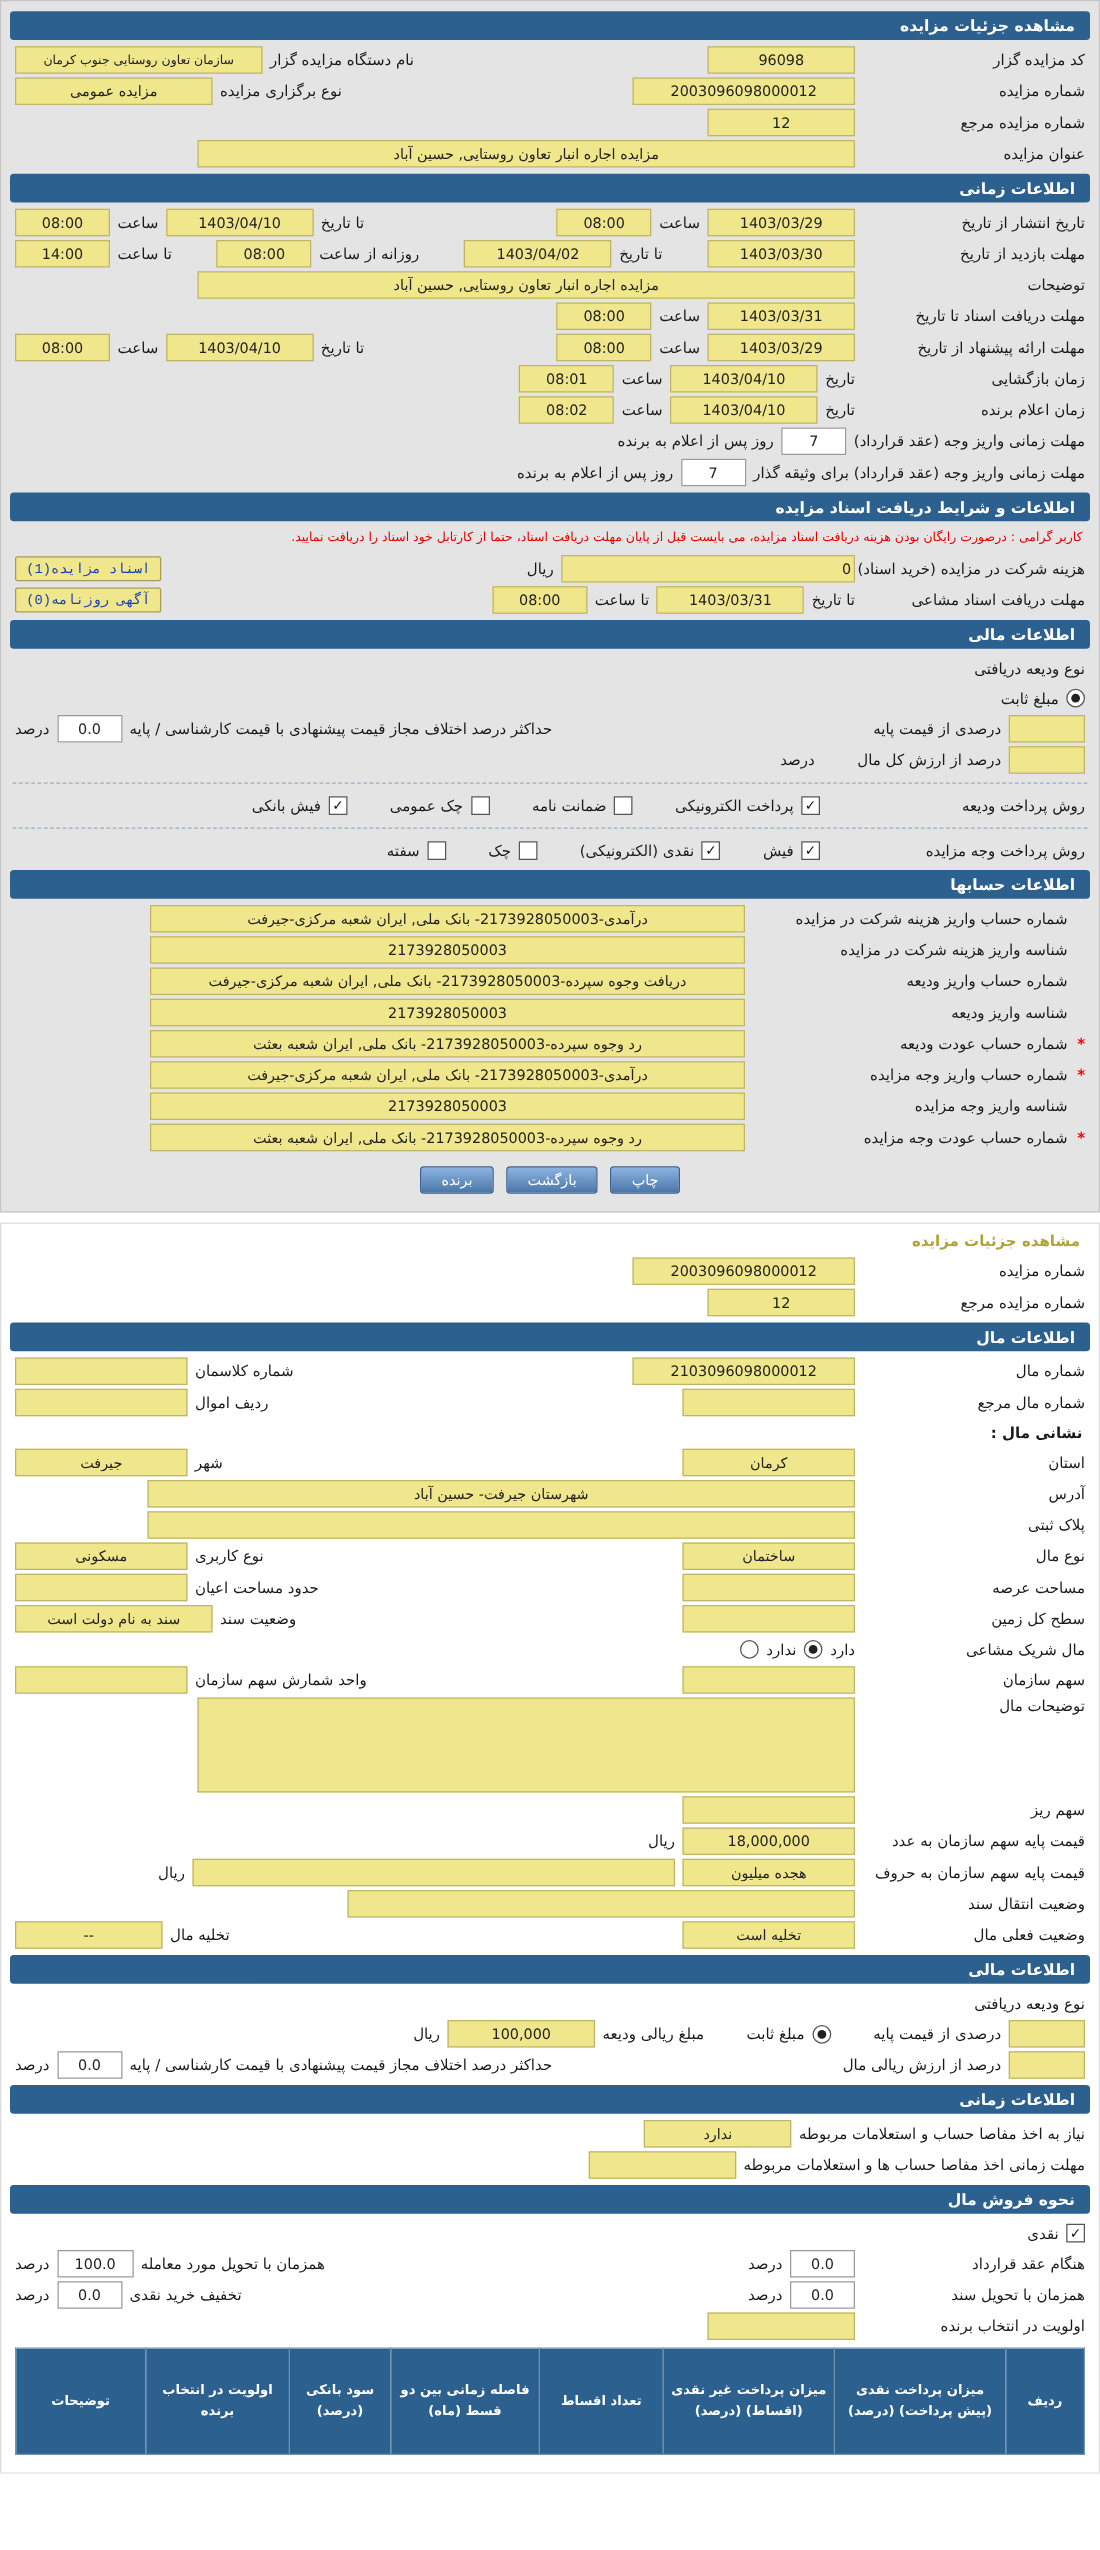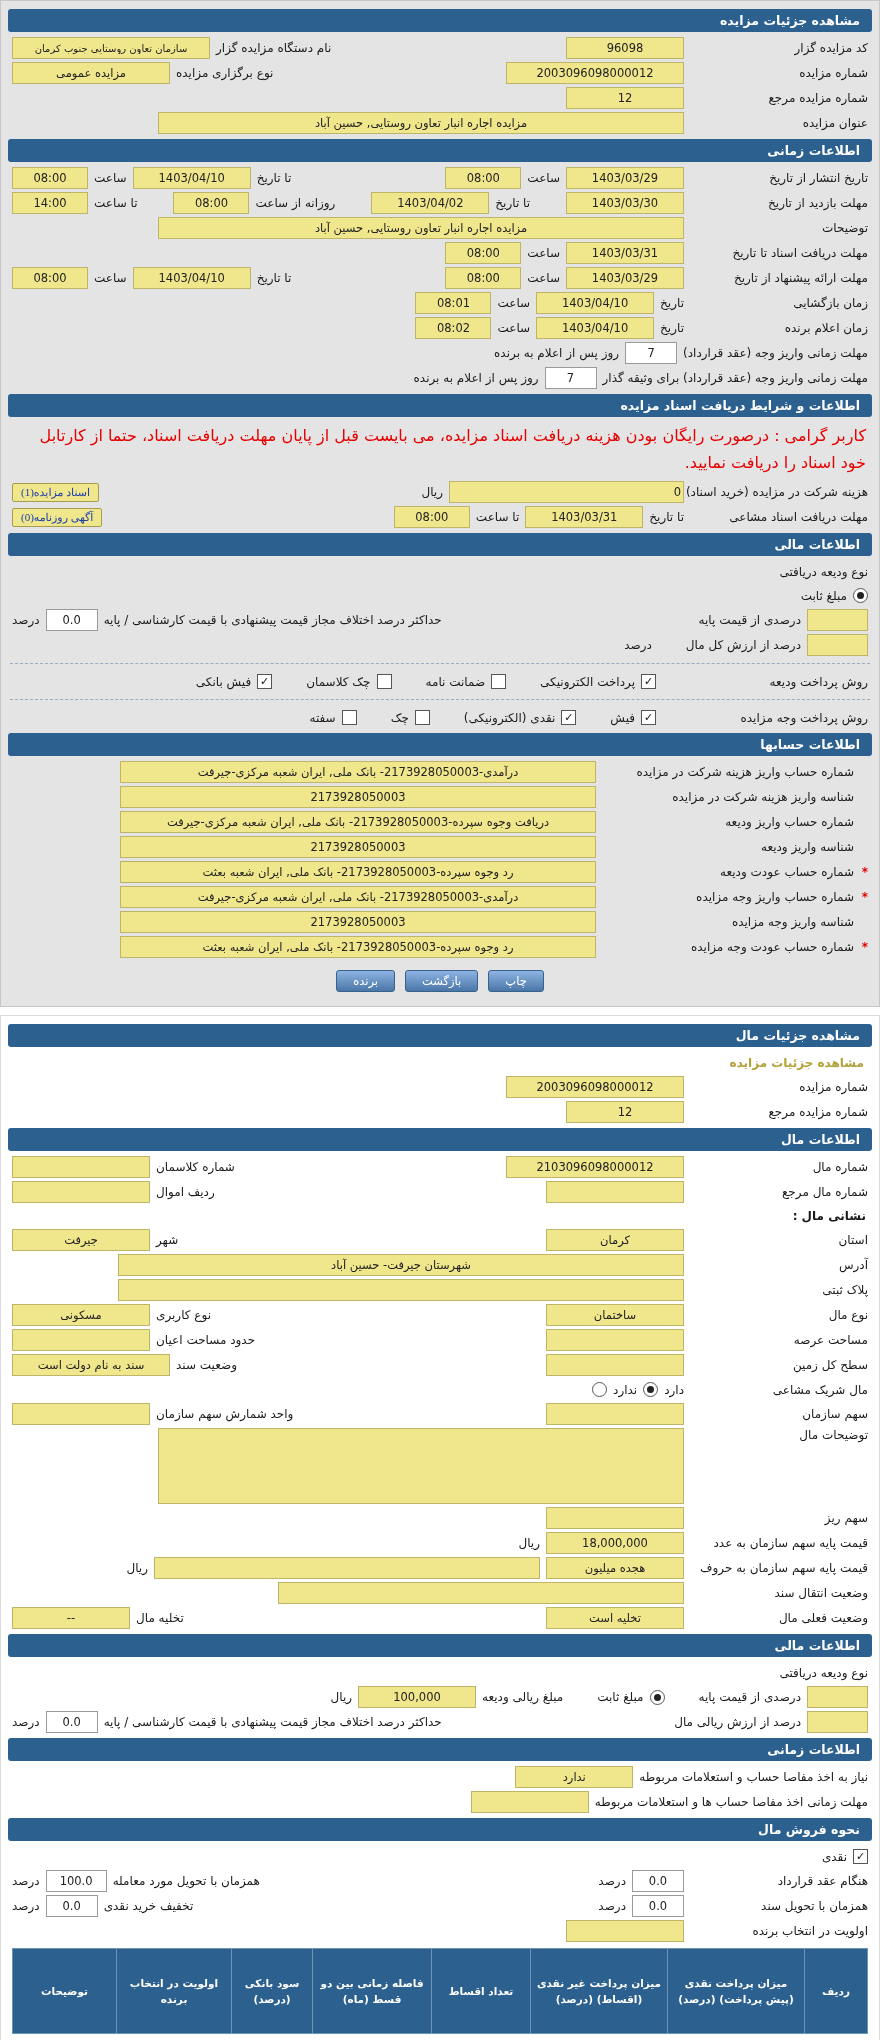--- a/index.html
+++ b/index.html
@@ -22,22 +22,22 @@
   .fs10{font-size:10px}
   .tar{text-align:right;padding-left:6px}
   .ta{background:#f0e68c;border:1px solid #bfb568;font-family:inherit;font-size:11.5px;resize:none}
   .w45{width:46px}.w55{width:55px}.w70{width:70px}.w110{width:112px}.w130{width:132px}
   .w150{width:152px}.w170{width:172px}.w190{width:192px}.w220{width:225px}.w380{width:380px}
   .w400{width:400px}.w470{width:470px}.w520{width:520px}.w560{width:560px}
   .chk{width:13px;height:13px;border:1px solid #555;background:#fff;display:inline-flex;align-items:center;justify-content:center;font-size:11px;line-height:1;color:#111;flex:none}
   .chk.on::after{content:"✓"}
   .rad{width:13px;height:13px;border:1px solid #555;border-radius:50%;background:#fff;position:relative;flex:none;display:inline-block}
   .rad.on::after{content:"";position:absolute;left:3px;top:3px;right:3px;bottom:3px;background:#222;border-radius:50%}
-  .warn{color:#e60000;font-size:16px;margin:5px 8px;line-height:1.7}
-  .chip{background:#f0e68c;border:1px solid #a89d4e;color:#1d3fae;font-size:11px;font-family:Liberation Serif, serif;padding:2px 8px;border-radius:2px;cursor:pointer}
+  .warn{color:#e60000;font-size:10px;margin:5px 8px;line-height:1.7}
+  .chip{background:#f0e68c;border:1px solid #a89d4e;color:#1d3fae;font-size:11px;font-family:Liberation Mono, monospace;padding:2px 8px;border-radius:2px;cursor:pointer}
   .btns{display:flex;justify-content:center;gap:10px;margin:12px 0 6px}
   .btn{background:linear-gradient(#8db3e2,#4a77a8);border:1px solid #38618c;color:#fff;font-family:inherit;font-size:11.5px;padding:3px 16px;border-radius:3px;cursor:pointer}
   .star{width:8px;color:#e60000;font-weight:bold;flex:none}
   .star.on::before{content:"*"}
   .dash{border-top:1px dashed #93aec6;margin:7px 4px}
   .crumb{color:#b3a23a;font-size:12px;font-weight:bold;margin:3px 10px;display:inline-block;cursor:pointer}
   .optwrap{display:flex;gap:34px;margin-right:28px}
   .mr28{margin-right:28px}
   table.inst{border-collapse:collapse;margin:6px 6px;width:calc(100% - 12px)}
   table.inst th{background:#2b608f;color:#fff;font-size:10.5px;font-weight:bold;border:1px solid #6d93b5;padding:4px 3px;vertical-align:middle;height:76px;line-height:1.6;text-align:center}
@@ -225,21 +225,21 @@
       <span class="fld">
         <span class="chk on"></span>
         <span class="lbl">پرداخت الکترونیکی</span>
       </span>
       <span class="fld">
         <span class="chk"></span>
         <span class="lbl">ضمانت نامه</span>
       </span>
       <span class="fld">
         <span class="chk"></span>
-        <span class="lbl">چک کلاسمان</span>
+        <span class="lbl">چک عمومی</span>
       </span>
       <span class="fld">
         <span class="chk on"></span>
         <span class="lbl">فیش بانکی</span>
       </span>
     </span>
   </div>
 
   <div class="dash"></div>
 
@@ -310,21 +310,20 @@
   </div>
 
   <div class="btns">
     <button class="btn">چاپ</button>
     <button class="btn">بازگشت</button>
     <button class="btn">برنده</button>
   </div>
 </div>
 
 <div class="panel p2">
-  <div class="sec">مشاهده جزئیات مال</div>
 
   <span class="crumb">مشاهده جزئیات مزایده</span>
 
   <div class="row">
     <span class="lbl lw">شماره مزایده</span>
     <input class="inp w170" readonly="" value="2003096098000012" style="">
   </div>
   <div class="row">
     <span class="lbl lw">شماره مزایده مرجع</span>
     <input class="inp w110" readonly="" value="12" style="">

